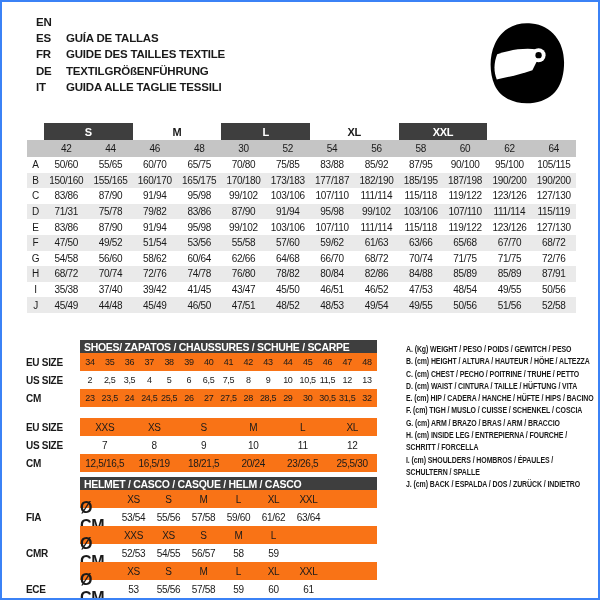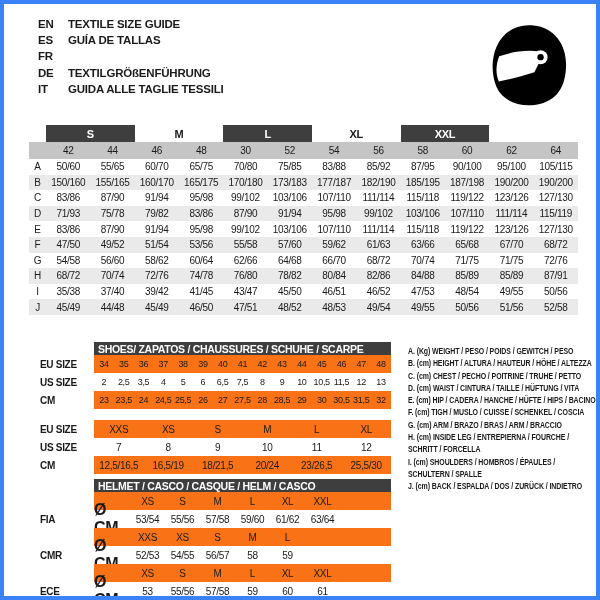--- a/index.html
+++ b/index.html
@@ -1,18 +1,18 @@
 <!DOCTYPE html>
 <html><head>
 <meta charset="utf-8">
 <style>
   html,body{margin:0;padding:0;background:#fff;}
   .page{
     position:relative; width:600px; height:600px; box-sizing:border-box;
-    background:#fff; border:4px solid #3b82f6; overflow:hidden;
+    background:#fff; border:2px solid #3b82f6; overflow:hidden;
     font-family:"Liberation Sans", sans-serif; color:#1a1a1a;
   }
   
   .langs{position:absolute; left:34px; top:12px;}
   .lang-row{display:flex; font-weight:700; font-size:11.5px; line-height:16.2px; letter-spacing:-0.2px;}
   .lang-code{width:30px;}
   
   .helmet-icon{position:absolute; left:482px; top:16px; width:88px; height:92px;}
   
   table.main{
@@ -20,21 +20,21 @@
     border-collapse:collapse; table-layout:fixed; font-size:10px; letter-spacing:-0.3px;
   }
   table.main td{padding:0; text-align:center; overflow:hidden; white-space:nowrap;}
   table.main col.labcol{width:17px;}
   tr.grouprow td{height:17px; font-size:11px; font-weight:700;}
   tr.grouprow td.dark{background:#3e3e3e; color:#fff;}
   tr.sizesrow td{height:17px; background:#c5c5c5; font-size:10px;}
   tr.datarow td{height:15.6px;}
   tr.datarow.stripe{background:#eaeaea;}
   
-  .strip{position:absolute; left:23px; width:364px;}
+  .strip{position:absolute; left:11px; width:364px;}
   .srow{display:flex; align-items:stretch;}
   .srow .out{
     width:67px; box-sizing:border-box; padding-left:13px; font-weight:700;
     font-size:10px; letter-spacing:-0.3px; display:flex; align-items:center;
   }
   .srow .band{flex:1; display:flex; align-items:center;}
   .srow.hdr{height:13px;}
   .srow.hdr .band{
     background:#3e3e3e; color:#fff; font-weight:700; font-size:10.5px;
     letter-spacing:-0.3px; padding-left:4px; white-space:nowrap; overflow:hidden;
@@ -56,28 +56,28 @@
   }
 </style>
 </head>
 <body>
 
 <div class="page">
 
   <div class="langs">
       <div class="lang-row">
         <span class="lang-code">EN</span>
-        <span class="lang-text">TEXTILE SIZE GUIDE</span>
       </div>
       <div class="lang-row">
         <span class="lang-code">ES</span>
         <span class="lang-text">GUÍA DE TALLAS</span>
       </div>
       <div class="lang-row">
         <span class="lang-code">FR</span>
+        <span class="lang-text">GUIDE DES TAILLES TEXTILE</span>
       </div>
       <div class="lang-row">
         <span class="lang-code">DE</span>
         <span class="lang-text">TEXTILGRÖßENFÜHRUNG</span>
       </div>
       <div class="lang-row">
         <span class="lang-code">IT</span>
         <span class="lang-text">GUIDA ALLE TAGLIE TESSILI</span>
       </div>
     </div>
@@ -162,21 +162,21 @@
           <td>103/106</td>
           <td>107/110</td>
           <td>111/114</td>
           <td>115/118</td>
           <td>119/122</td>
           <td>123/126</td>
           <td>127/130</td>
         </tr>
         <tr class="datarow stripe">
           <td>D</td>
-          <td>71/93</td>
+          <td>71/31</td>
           <td>75/78</td>
           <td>79/82</td>
           <td>83/86</td>
           <td>87/90</td>
           <td>91/94</td>
           <td>95/98</td>
           <td>99/102</td>
           <td>103/106</td>
           <td>107/110</td>
           <td>111/114</td>

